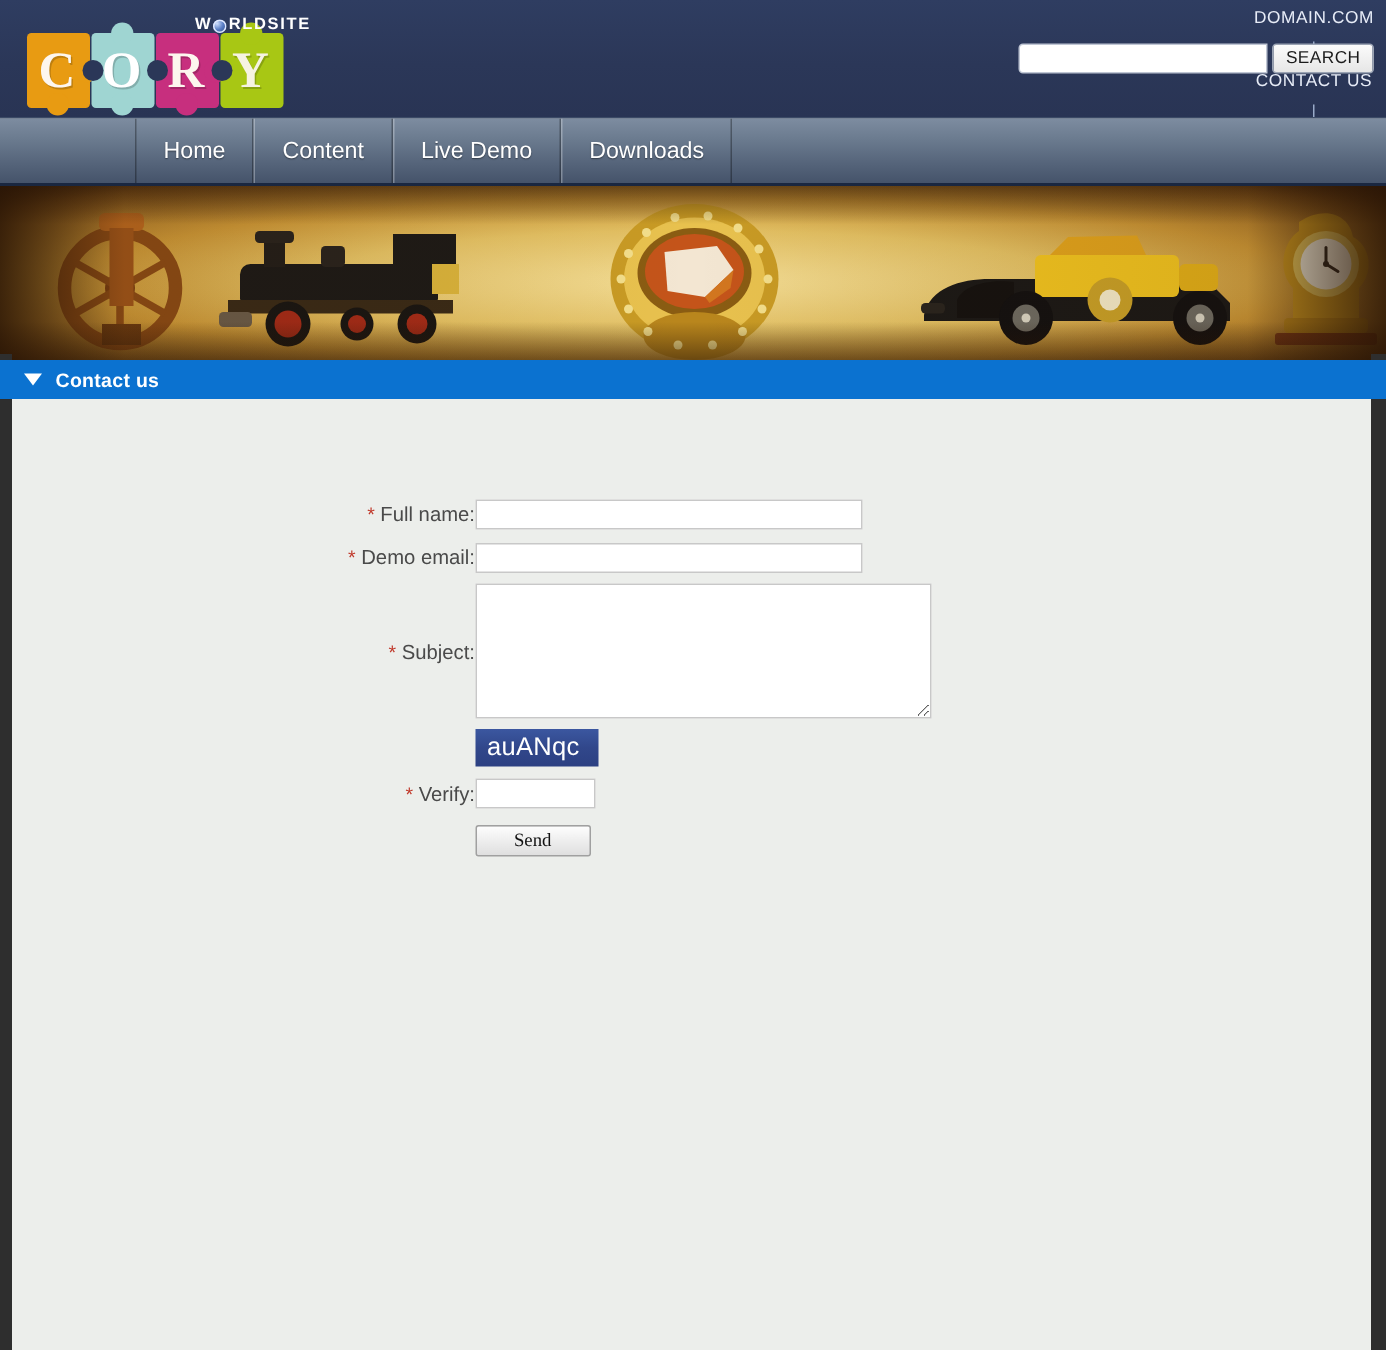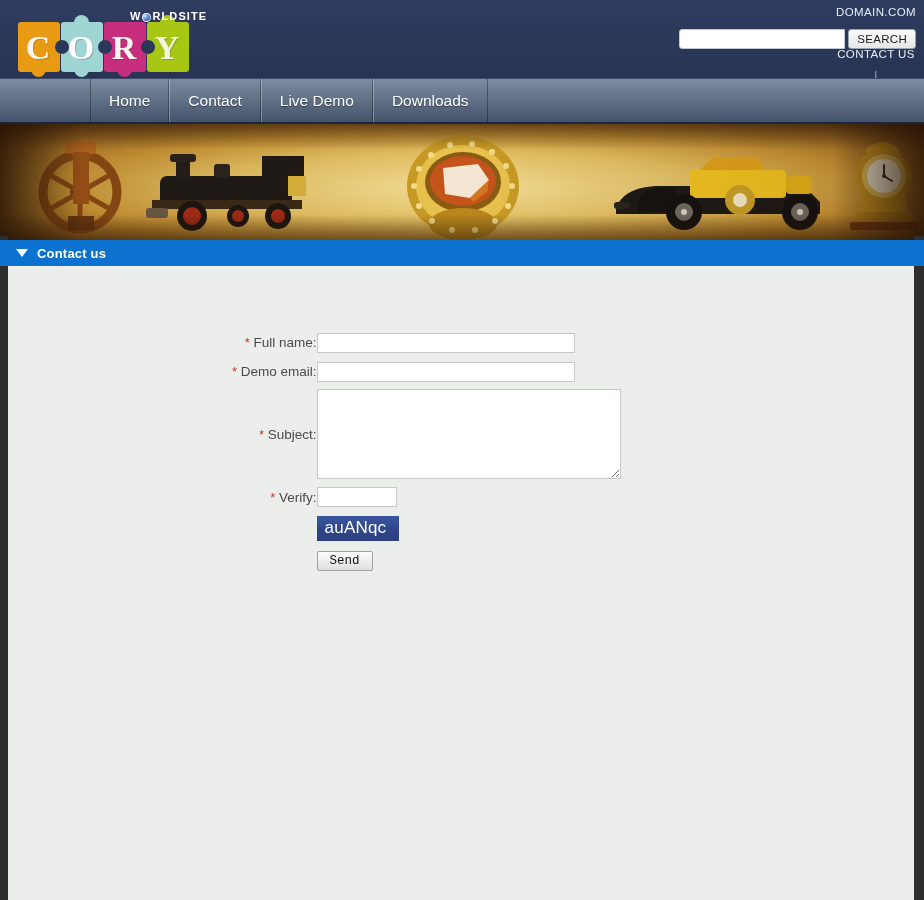--- a/index.html
+++ b/index.html
@@ -278,24 +278,24 @@
     width: 80px; height: 20px;
     border: 1px solid #c8c8c8;
     background: #ffffff;
     font-size: 13px;
     padding: 1px 3px;
     outline: none;
     font-family: "Liberation Sans", sans-serif;
   }
   .send-cell { height: 32px; padding-top: 6px; }
   button.send {
-    font-family: Liberation Mono, monospace;
+    font-family: Liberation Serif, serif;
     font-size: 12.5px;
     color: #111;
-    padding: 2px 12px;
+    padding: 2px 25px;
     border: 1px solid #a0a0a0;
     border-radius: 2px;
     background: linear-gradient(180deg, #fdfdfd 0%, #ebebeb 60%, #dfdfdf 100%);
     cursor: pointer;
   }
 </style>
 </head>
 <body>
 
 <div class="page">
@@ -347,21 +347,21 @@
     </div>
 
     <div class="searchbar">
       <input type="text" value="" style="">
       <button>SEARCH</button>
     </div>
   </div>
 
   <div class="nav">
     <div class="item">Home</div>
-    <div class="item">Contact</div>
+    <div class="item">Content</div>
     <div class="item">Live Demo</div>
     <div class="item">Downloads</div>
   </div>
 
   <div class="banner">
     <svg width="924" height="118" viewBox="0 0 924 118">
 
       <g>
         <circle cx="80" cy="68" r="37" fill="none" stroke="#8a4a14" stroke-width="9"></circle>
         <circle cx="80" cy="68" r="10" fill="#7b3f10"></circle>
@@ -483,32 +483,32 @@
       <tr>
         <td class="lbl ta-cell">
           <span class="star">*</span>
           <span>Subject:</span>
         </td>
         <td class="ta-cell">
           <textarea class="ta" style=""></textarea>
         </td>
       </tr>
       <tr>
+        <td class="lbl captcha-cell"></td>
+        <td class="captcha-cell">
+          <span class="captcha">auANqc</span>
+        </td>
+      </tr>
+      <tr>
         <td class="lbl verify-cell">
           <span class="star">*</span>
           <span>Verify:</span>
         </td>
         <td class="verify-cell">
           <input class="verify" type="text" value="" style="">
-        </td>
-      </tr>
-      <tr>
-        <td class="lbl captcha-cell"></td>
-        <td class="captcha-cell">
-          <span class="captcha">auANqc</span>
         </td>
       </tr>
       <tr>
         <td class="lbl send-cell"></td>
         <td class="send-cell">
           <button class="send">Send</button>
         </td>
       </tr>
     </tbody>
       </table>

